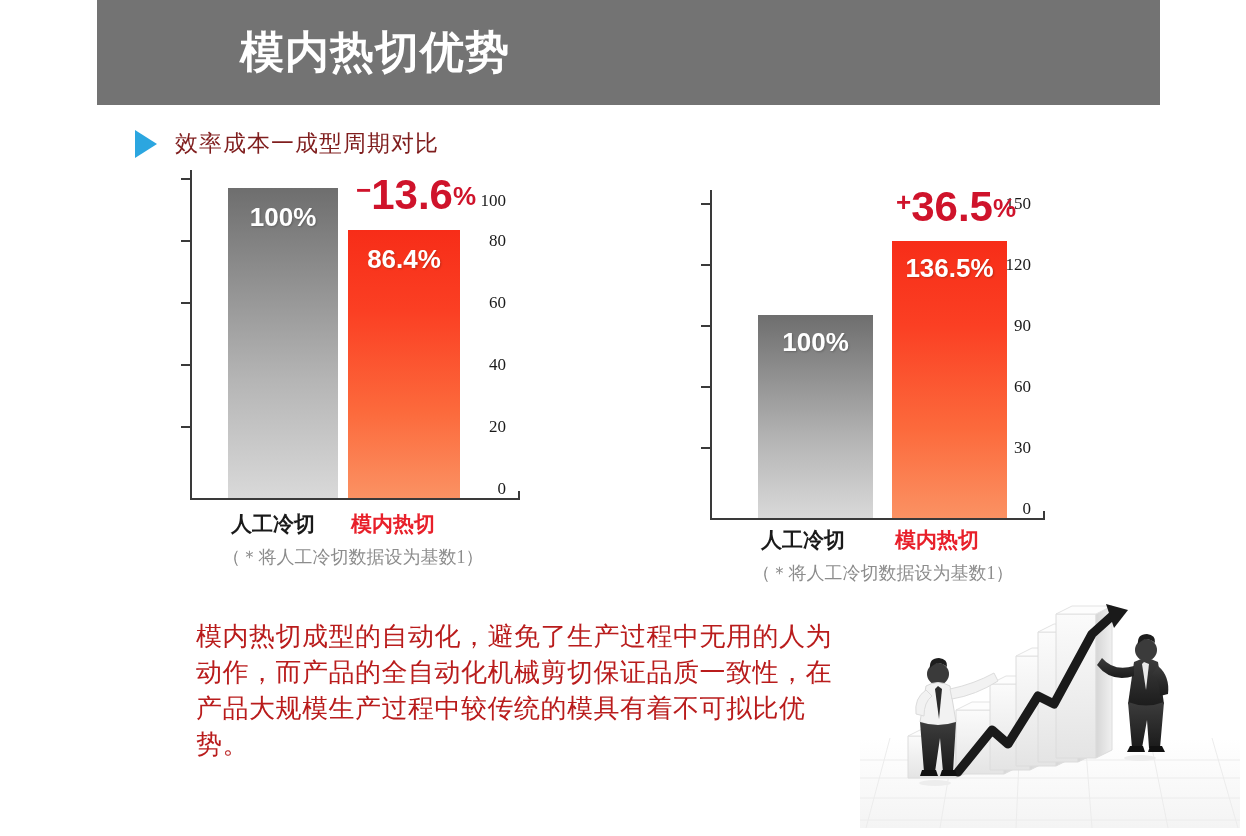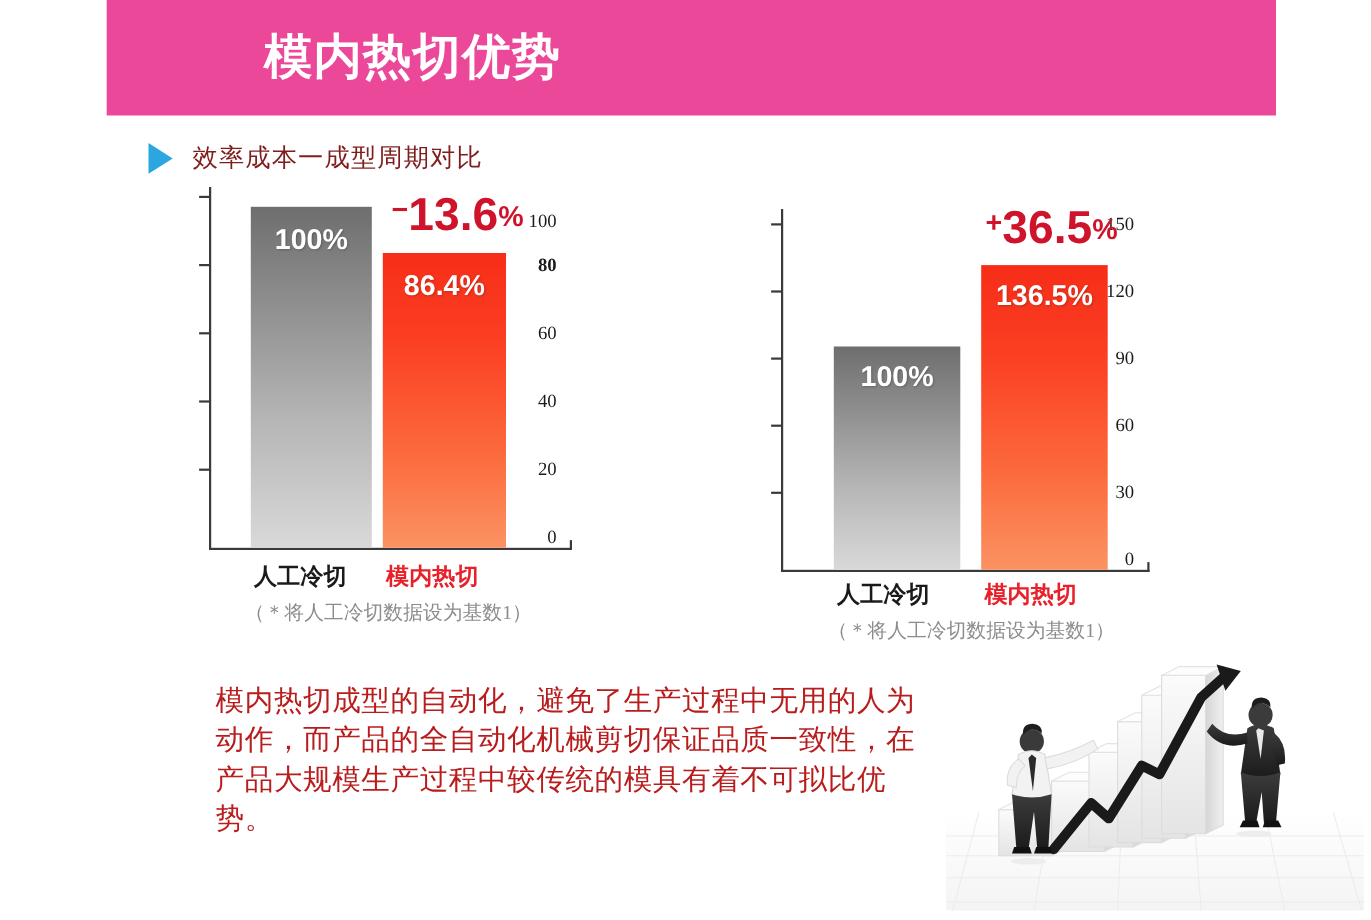--- a/index.html
+++ b/index.html
@@ -16,21 +16,21 @@
     color: #231f20;
   }
 
   
   .header-banner {
     position: absolute;
     left: 97px;
     top: 0;
     width: 1063px;
     height: 105px;
-    background: #ec4899;
+    background: #737373;
   }
   .header-title {
     position: absolute;
     left: 143px;
     top: 24px;
     font-size: 44px;
     font-weight: bold;
     color: #ffffff;
     letter-spacing: 1px;
     line-height: 56px;
@@ -204,21 +204,21 @@
   </div>
 
   <div class="plot plot-left">
     <div class="axis-y"></div>
     <div class="axis-x" style="width:330px;"></div>
     <div class="axis-x-endcap" style="left:328px;"></div>
 
     <div class="tick" style="top:8px;"></div>
     <div class="tick-label" style="top:9px;margin-top:22px;">100</div>
     <div class="tick" style="top:70px;"></div>
-    <div class="tick-label" style="top:71px;font-weight:bold;">80</div>
+    <div class="tick-label" style="top:71px;">80</div>
     <div class="tick" style="top:132px;"></div>
     <div class="tick-label" style="top:133px;">60</div>
     <div class="tick" style="top:194px;"></div>
     <div class="tick-label" style="top:195px;">40</div>
     <div class="tick" style="top:256px;"></div>
     <div class="tick-label" style="top:257px;">20</div>
     <div class="tick-label" style="top:319px;">0</div>
 
     <div class="bar bar-gray" style="left:38px; width:110px; height:310px;">
       <span class="bar-value" style="top:14px;">100%</span>

